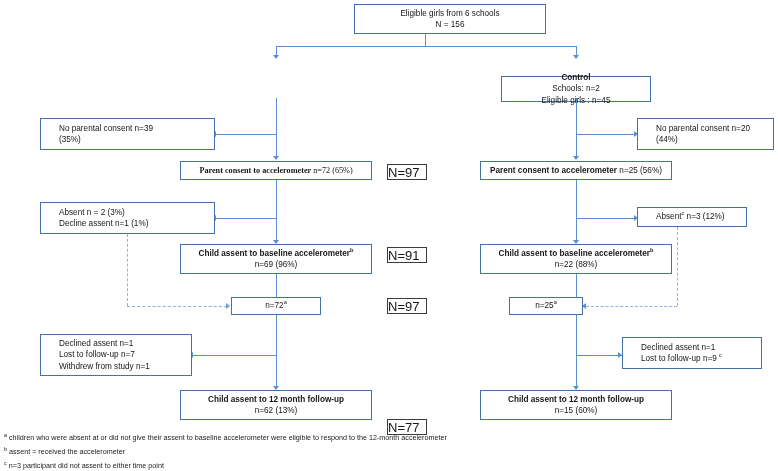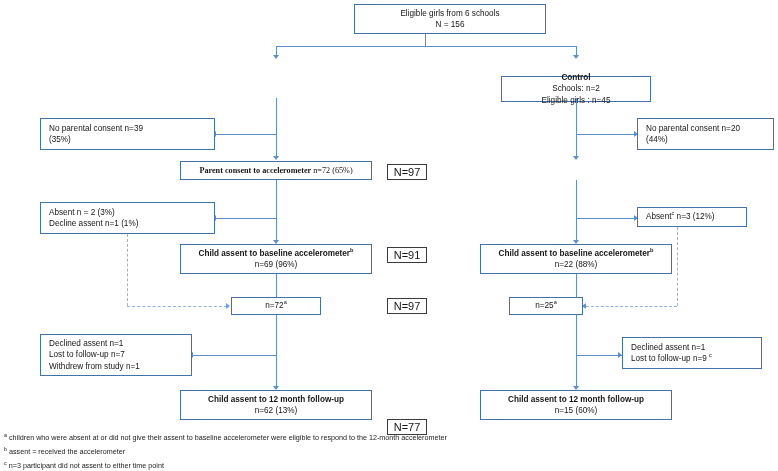--- a/index.html
+++ b/index.html
@@ -22,33 +22,32 @@
     border:1px solid #4472a8;
     background:#ffffff;
     display:flex;
     flex-direction:column;
     justify-content:center;
     font-size:8.2px;
     line-height:11.2px;
     color:#161616;
   }
   .box.center{align-items:center;text-align:center;}
-  .box.left{align-items:flex-start;text-align:left;padding-left:8px;}
+  .box.left{align-items:flex-start;text-align:left;padding-left:18px;}
   .box .ln{display:block;white-space:nowrap;}
   .bold{font-weight:bold;}
   sup{font-size:5.6px;vertical-align:super;line-height:0;}
   .nbox{
     position:absolute;
     box-sizing:border-box;
     border:1px solid #3b3b3b;
     background:#ffffff;
     display:flex;
     align-items:center;
-    justify-content:center;
-    font-size:11px;
+    font-size:13px;
     color:#161616;
   }
   
   .vline{position:absolute;width:1px;background:#5b8fd0;}
   .hline{position:absolute;height:1px;background:#5b8fd0;}
   .vdash{position:absolute;width:0;border-left:1px dashed #8fb4e0;}
   .hdash{position:absolute;height:0;border-top:1px dashed #8fb4e0;}
   .arr-d{ 
     position:absolute;width:0;height:0;
     border-left:3.2px solid transparent;
@@ -131,20 +130,23 @@
 
   <div class="box left" style="left:637px;top:118px;width:137px;height:32px;">
     <span class="ln">No parental consent n=20</span>
     <span class="ln">(44%)</span>
   </div>
 
   <div class="box center" style="left:180px;top:161px;width:192px;height:19px;font-family:Liberation Serif, serif;">
     <span class="ln"><b class="bold">Parent consent to accelerometer</b><span> n=72 (65%)</span></span>
   </div>
 
+  <div class="box center" style="left:480px;top:161px;width:192px;height:19px;">
+    <span class="ln"><b class="bold">Parent consent to accelerometer</b><span> n=25 (56%)</span></span>
+  </div>
 
   <div class="nbox" style="left:387px;top:164px;width:40px;height:16px;">
     <span>N=97</span>
   </div>
 
   <div class="vline" style="left:276px;top:180px;height:62px;"></div>
   <div class="arr-d" style="left:273px;top:240px;"></div>
   <div class="hline" style="left:216px;top:218px;width:60px;height:1px;"></div>
   <div class="arr-l" style="left:212px;top:215px;"></div>
 

